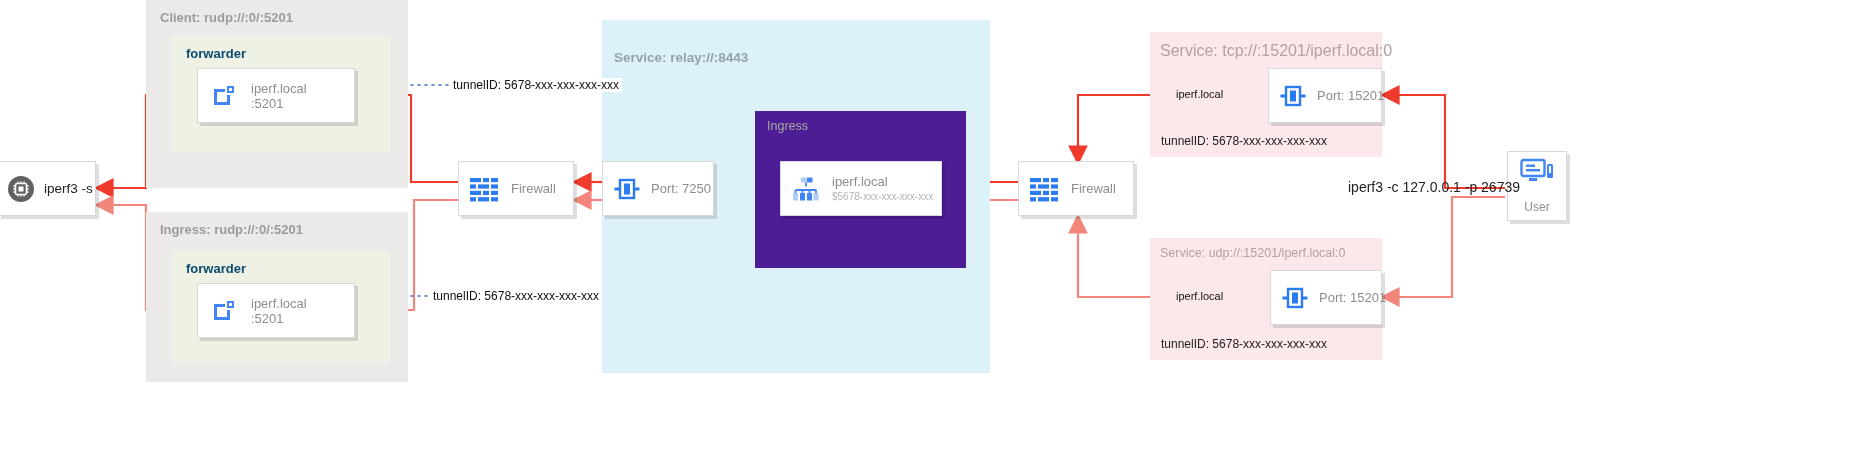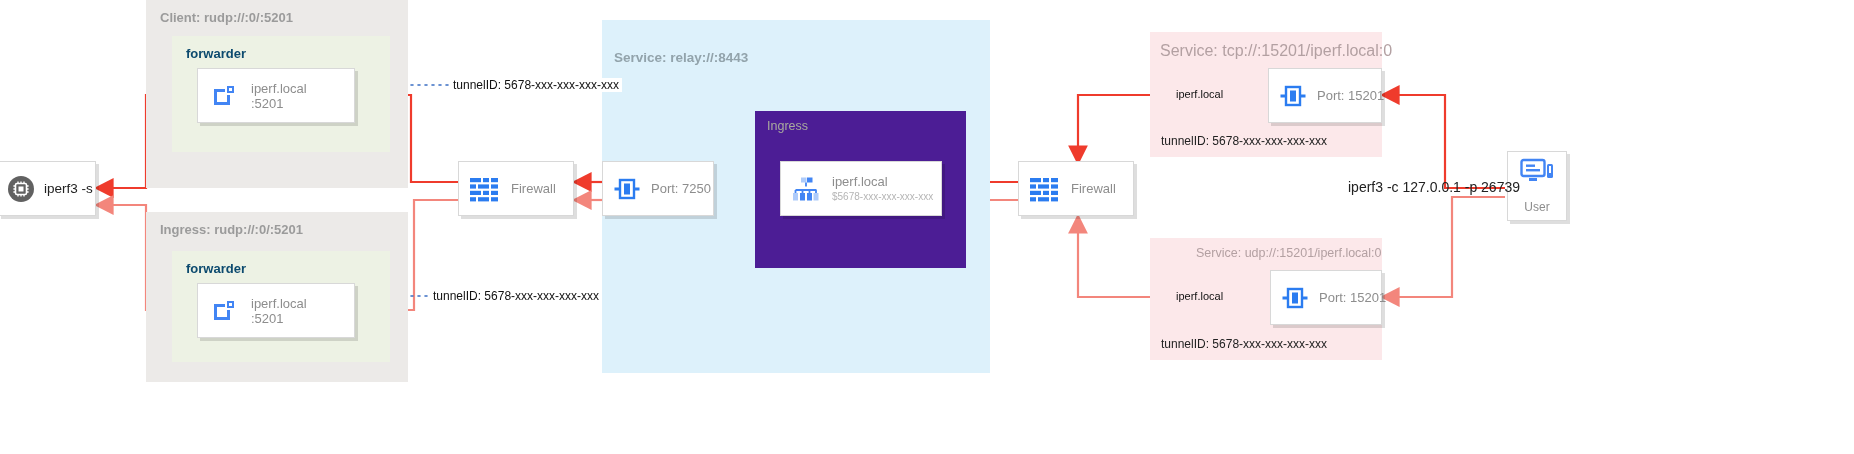--- a/index.html
+++ b/index.html
@@ -233,21 +233,21 @@
         <rect x="1.5" y="11.5" width="5.5" height="3" fill="#2b7cf0"></rect>
         <rect x="21" y="11.5" width="5.5" height="3" fill="#2b7cf0"></rect>
       </svg>
     </span>
     <span class="lbl">Port: 15201</span>
   </div>
   <span class="edge-lbl" style="left:1174px;top:88px;background:#fce8ea;">iperf.local</span>
   <span class="txt" style="left:1161px;top:134px;">tunnelID: 5678-xxx-xxx-xxx-xxx</span>
 
   <div class="group g-svc" style="left:1150px;top:238px;width:232px;height:122px;">
-    <span class="group-title" style="left:10px;top:8px;font-size:12.5px;font-weight:normal;margin-left:36px;">Service: udp://:15201/iperf.local:0</span>
+    <span class="group-title" style="left:10px;top:8px;font-size:12.5px;font-weight:normal;">Service: udp://:15201/iperf.local:0</span>
   </div>
   <div class="node" style="left:1270px;top:270px;width:112px;height:55px;padding-left:10px;gap:10px;">
     <span class="ico">
       <svg width="28" height="26" viewBox="0 0 28 26">
         <rect x="7" y="4" width="14" height="18" fill="none" stroke="#2b7cf0" stroke-width="2.4"></rect>
         <rect x="11" y="7.5" width="6" height="11" fill="#2b7cf0"></rect>
         <rect x="1.5" y="11.5" width="5.5" height="3" fill="#2b7cf0"></rect>
         <rect x="21" y="11.5" width="5.5" height="3" fill="#2b7cf0"></rect>
       </svg>
     </span>

